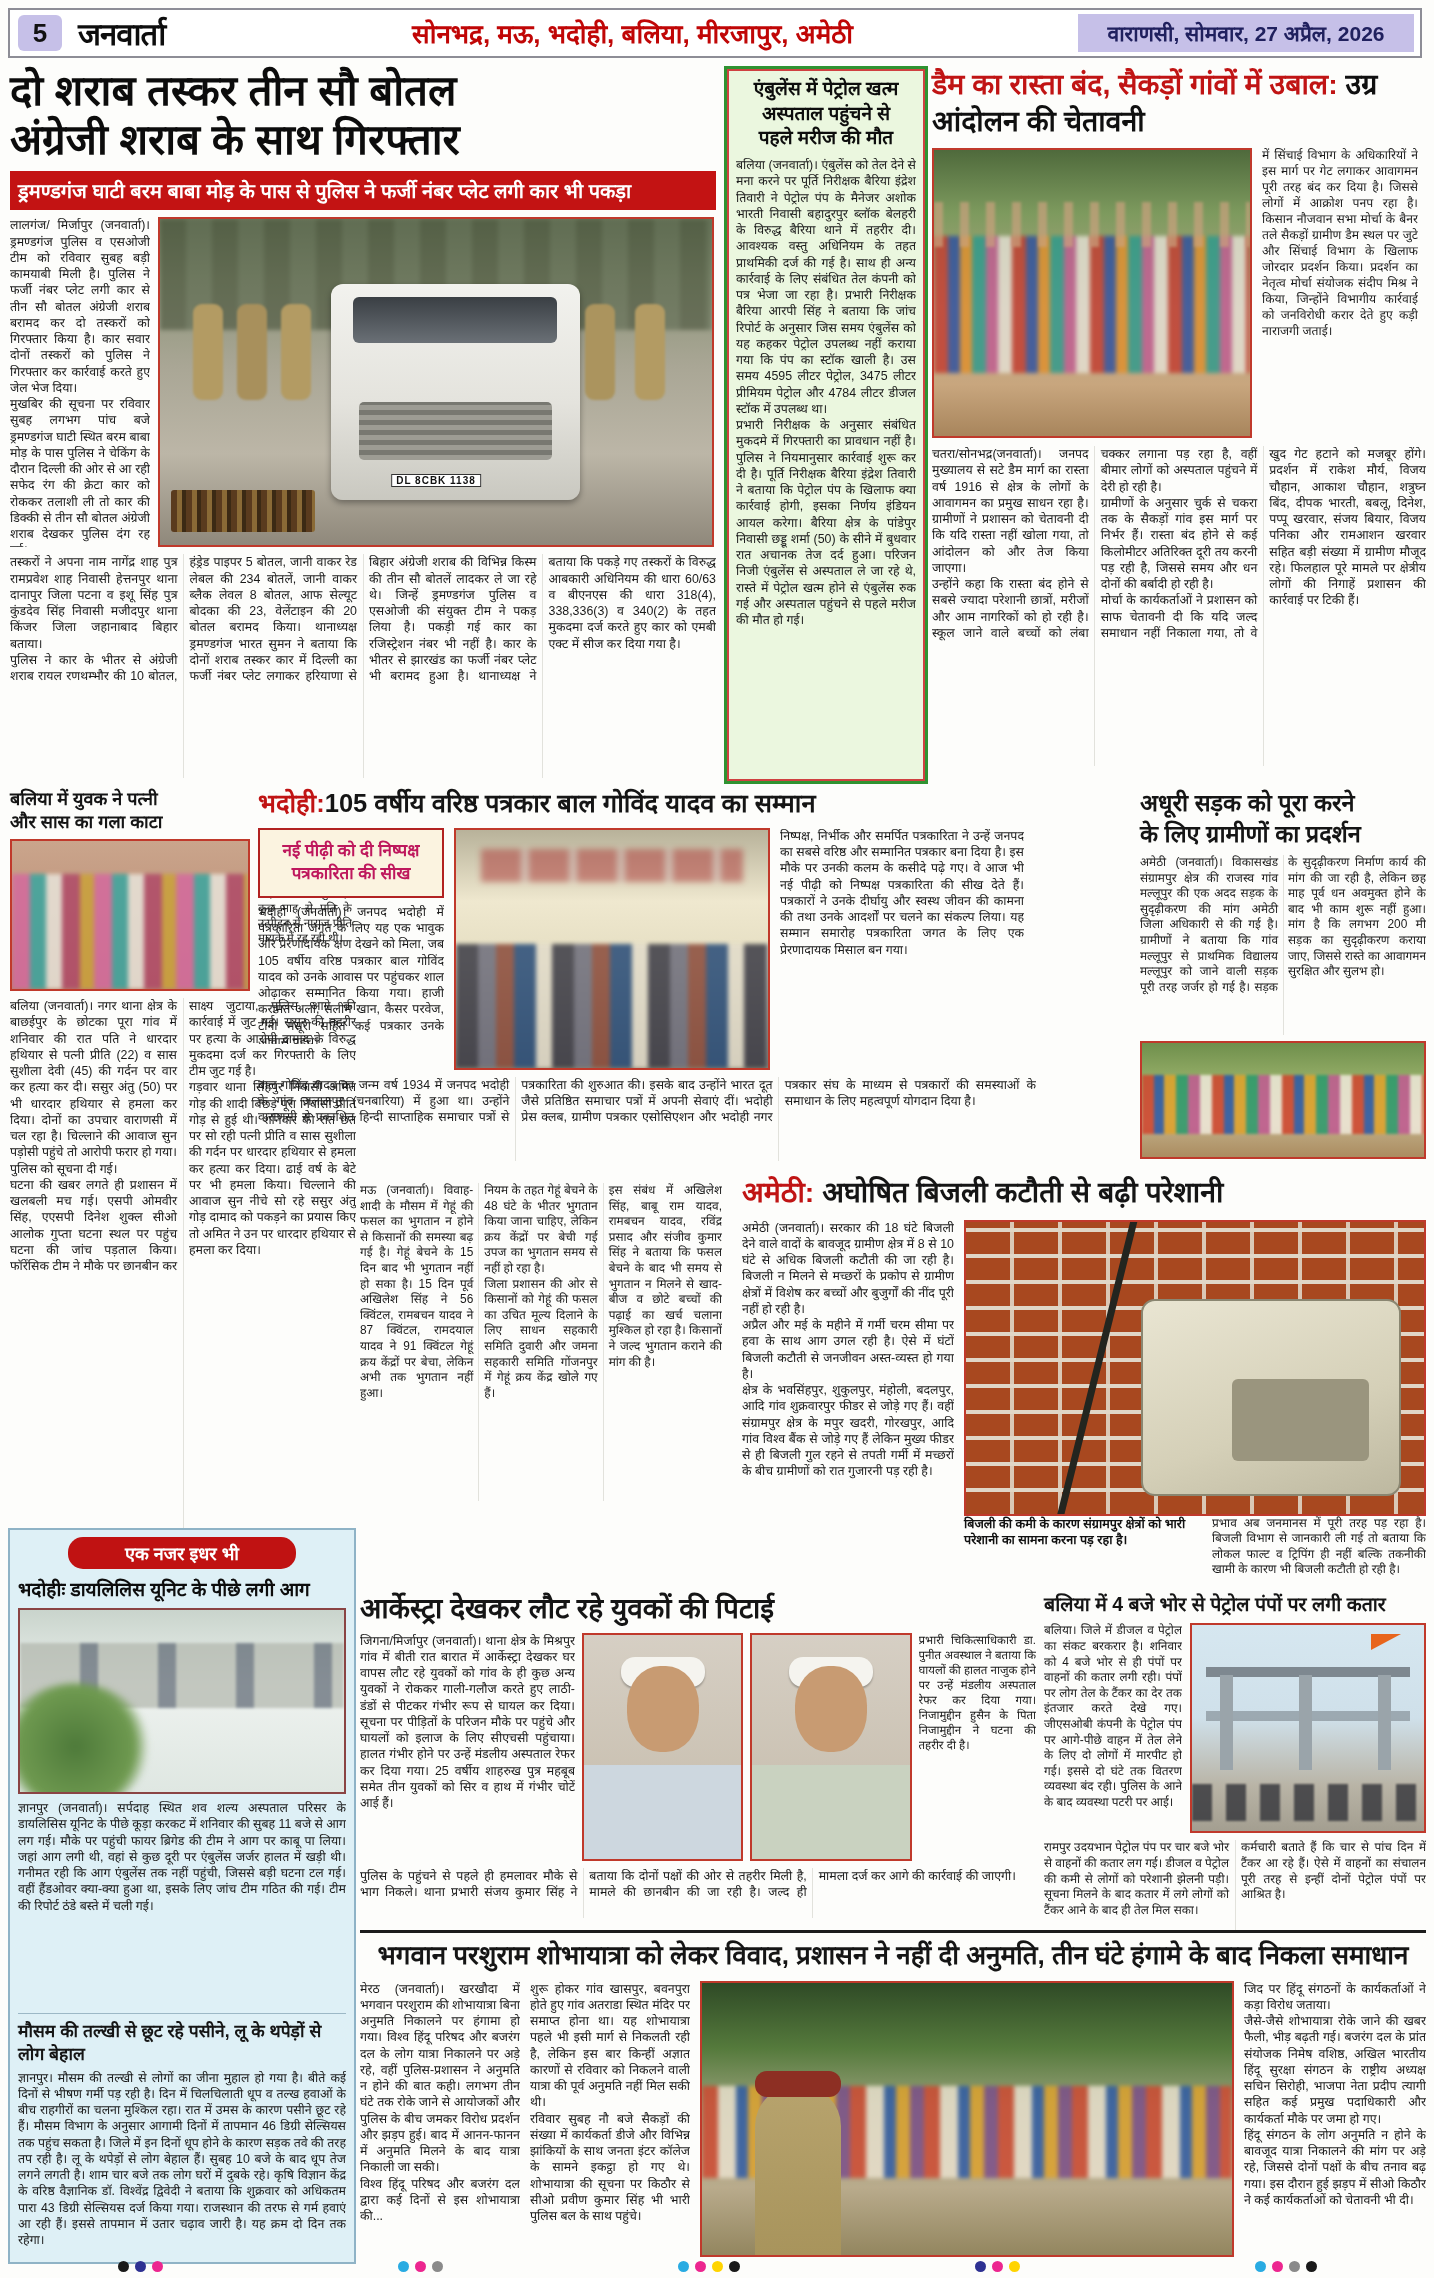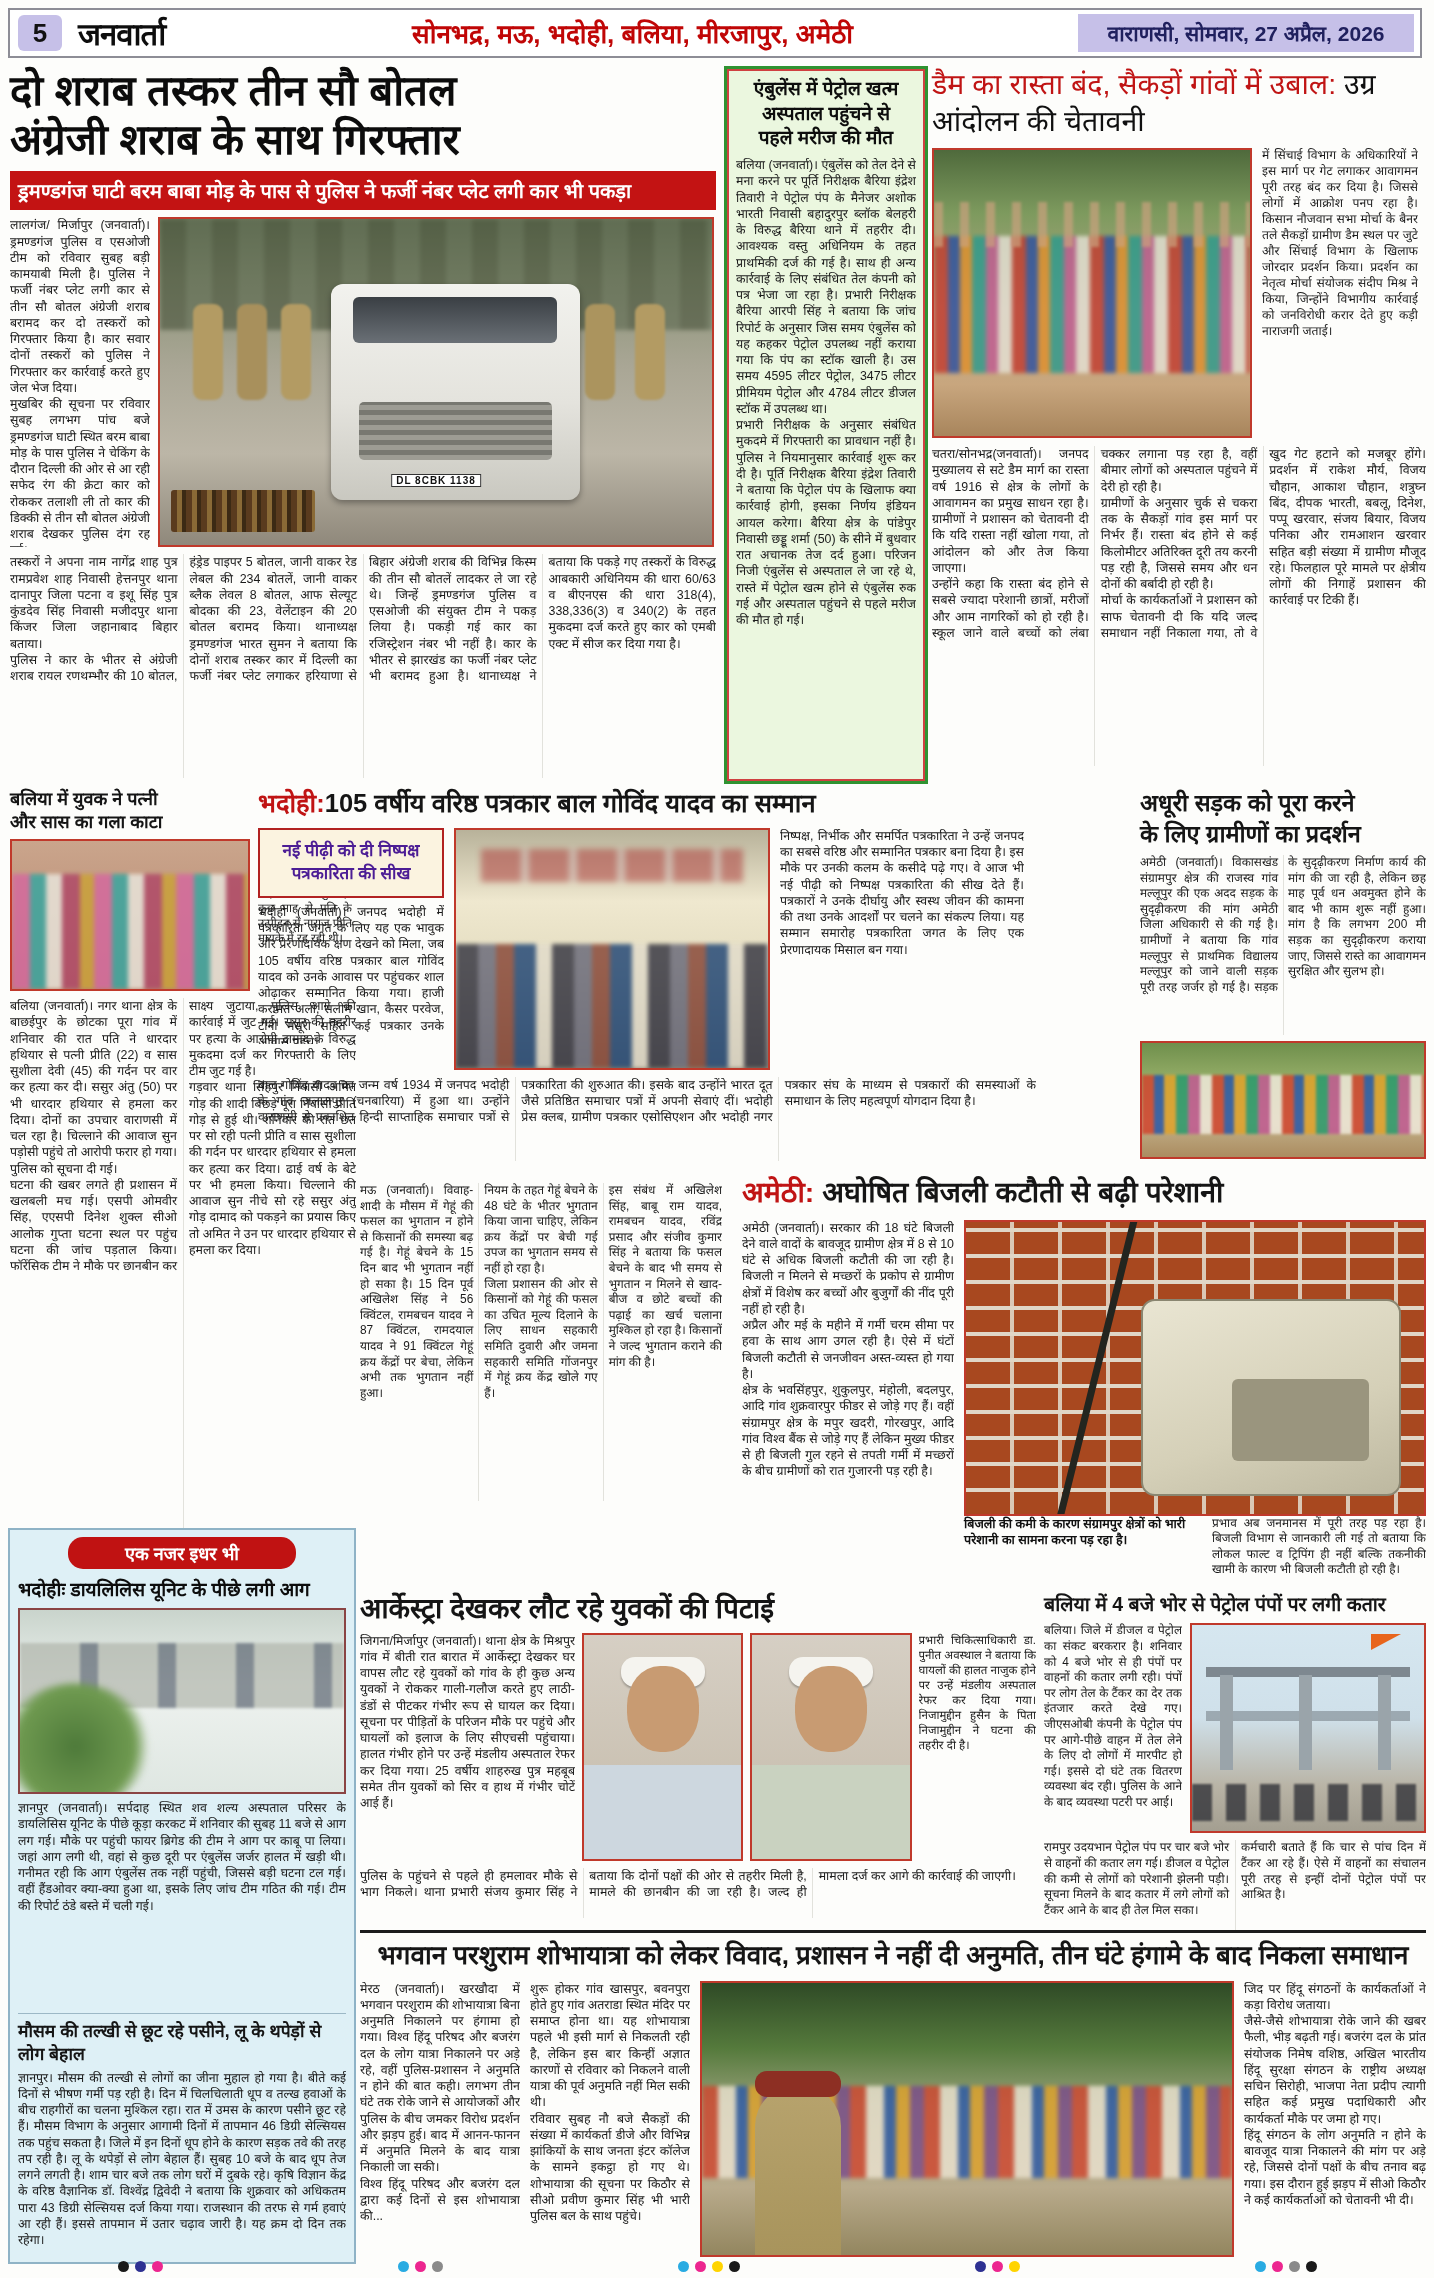--- a/index.html
+++ b/index.html
@@ -42,21 +42,21 @@
             font-size:10px;font-weight:700;color:#111;padding:0 4px;letter-spacing:1px;}
   .lead-cols{margin-top:7px;width:706px;height:224px;column-count:4;column-gap:12px;column-rule:1px solid #e2e2dc;}
 
   
   .amb{position:absolute;left:724px;top:66px;width:204px;height:718px;background:#ebf7df;
        border:3px solid #2f9331;box-shadow:inset 0 0 0 2px #cf4040;box-sizing:border-box;padding:8px 9px;overflow:hidden;}
   .amb-hl{font-size:19px;font-weight:800;text-align:center;line-height:1.3;color:#0d0d0d;white-space:pre-line;margin-bottom:6px;}
 
   
   .dam{position:absolute;left:932px;top:66px;width:494px;}
-  .dam-hl{margin:0;font-size:28.5px;line-height:1.3;font-weight:400;color:#101010;}
+  .dam-hl{margin:0;font-size:28.5px;line-height:1.3;font-weight:700;color:#101010;}
   .dam-row{margin-top:8px;display:flex;gap:10px;}
   .ph-dam{width:320px;height:290px;background:linear-gradient(180deg,#4f6a3c 0%,#7d9a5e 22%,#b9a98c 55%,#c8a67e 82%,#a8855c 100%);}
   .ph-dam::before{content:"";position:absolute;left:0;top:30%;width:100%;height:48%;
       background:repeating-linear-gradient(90deg,#c23a2e 0 14px,#2a4ea0 14px 26px,#e08f2a 26px 38px,#2a9a8d 38px 52px,#c05a92 52px 64px,#e6e2d6 64px 78px);
       opacity:.8;filter:blur(2px);}
   .ph-dam::after{content:"";position:absolute;left:0;top:18%;width:100%;height:16%;
       background:repeating-linear-gradient(90deg,#caa27e 0 9px,transparent 9px 26px);opacity:.7;filter:blur(1.5px);}
   .dam-side{width:156px;height:290px;font-size:12.2px;}
   .dam-body{margin-top:8px;width:494px;height:320px;column-count:3;column-gap:12px;column-rule:1px solid #e2e2dc;}
 
@@ -69,21 +69,21 @@
       background:repeating-linear-gradient(90deg,#d46a9e 0 18px,#3aa6a0 18px 34px,#e8e4da 34px 50px,#b04a68 50px 68px,#caa23a 68px 82px);
       opacity:.85;filter:blur(2px);}
   .youth-side{width:94px;height:152px;font-size:11.6px;}
   .youth-body{margin-top:7px;width:346px;height:560px;column-count:2;column-gap:12px;column-rule:1px solid #e2e2dc;}
 
   
   .journ{position:absolute;left:258px;top:788px;width:778px;}
   .journ-hl{margin:0;font-size:25.5px;font-weight:800;line-height:1.25;}
   .journ-row{margin-top:8px;display:flex;gap:10px;height:242px;}
   .j-left{width:186px;}
-  .j-infobox{border:2px solid #b22222;background:#fbf3e0;color:#4c1d95;font-size:17px;font-weight:800;
+  .j-infobox{border:2px solid #b22222;background:#fbf3e0;color:#be185d;font-size:17px;font-weight:800;
              text-align:center;line-height:1.35;padding:10px 8px;margin-bottom:6px;}
   .j-lefttext{height:140px;}
   .ph-journ{width:316px;height:242px;background:linear-gradient(180deg,#b8b29a 0%,#efe8cf 30%,#e5dec2 55%,#8d8672 100%);}
   .ph-journ::before{content:"";position:absolute;left:0;bottom:0;width:100%;height:52%;
       background:repeating-linear-gradient(90deg,#3b3b46 0 22px,#6d6d7c 22px 40px,#8a4a3a 40px 58px,#274b78 58px 80px,#e2dccb 80px 96px);
       opacity:.85;filter:blur(2px);}
   .ph-journ::after{content:"";position:absolute;left:8%;top:8%;width:84%;height:14%;
       background:repeating-linear-gradient(90deg,#a33 0 40px,#caa 40px 48px);opacity:.5;filter:blur(3px);}
   .j-right{width:244px;height:242px;}
   .j-bottom{margin-top:7px;width:778px;height:84px;column-count:3;column-gap:12px;column-rule:1px solid #e2e2dc;}

